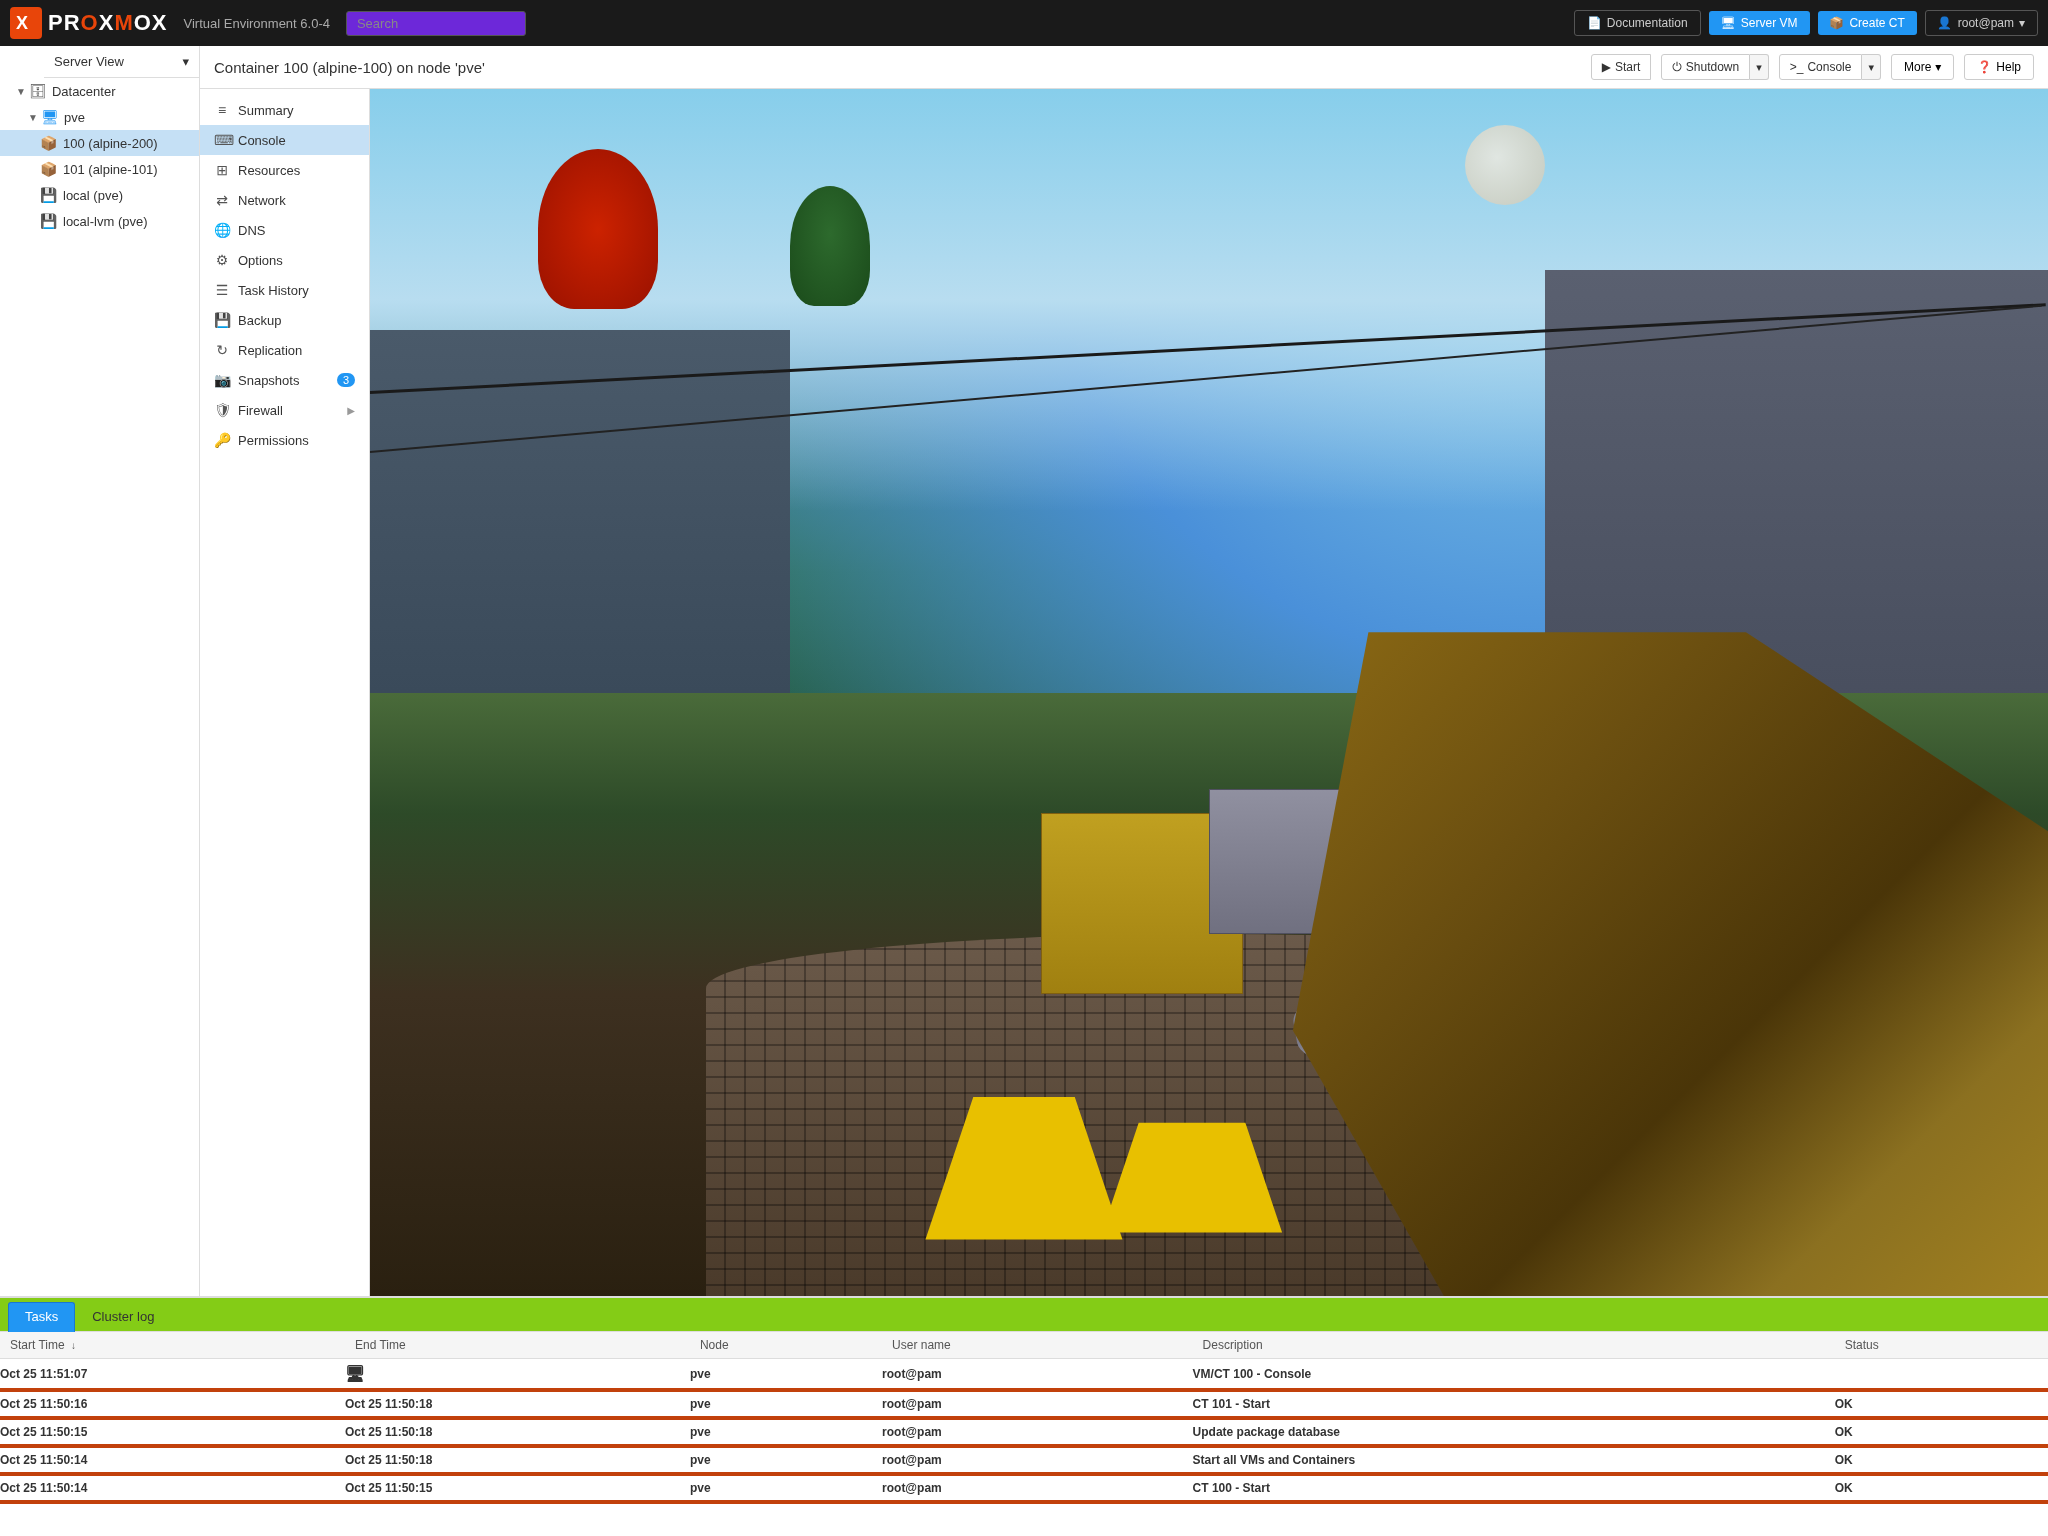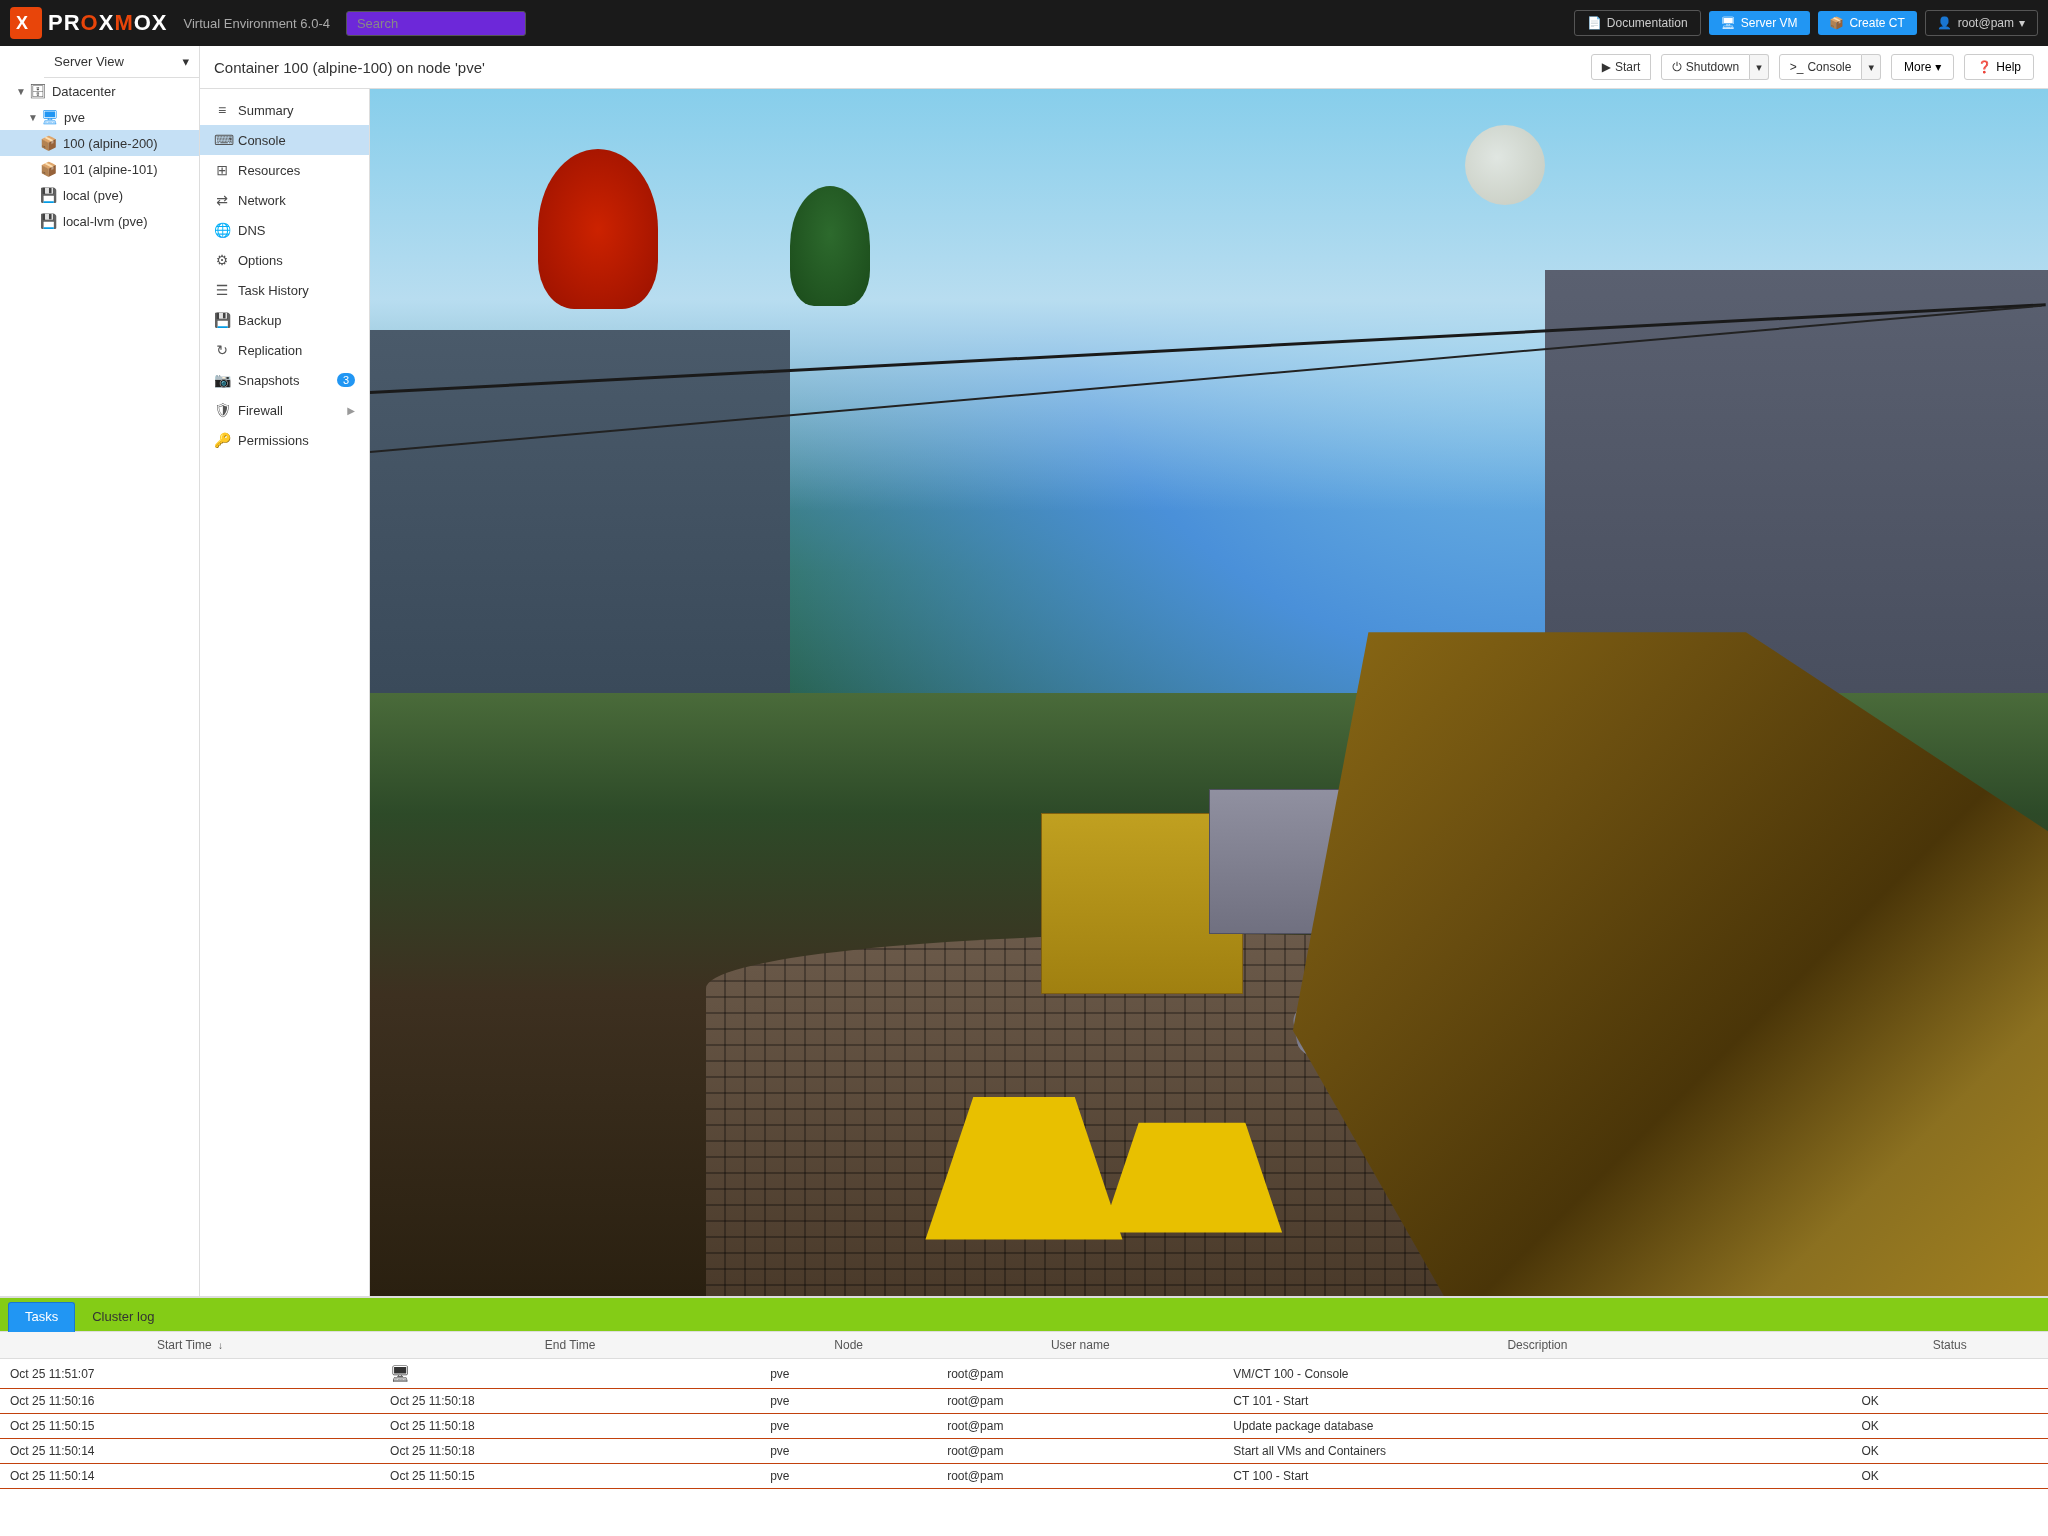--- a/index.html
+++ b/index.html
@@ -445,30 +445,31 @@
     }
     table {
       width: 100%;
       border-collapse: collapse;
       font-size: 12px;
     }
     thead th {
       background: #f5f5f5;
       border-bottom: 1px solid #ddd;
       padding: 6px 10px;
-      text-align: center;
+      text-align: left;
       font-weight: normal;
       color: #555;
       position: sticky;
       top: 0;
       margin-top: 11px;
     }
     tbody td {
-      padding: 5px 10px;
-      border-bottom: 1px solid #c2410c;
+      padding: 5px 0;
+      border-bottom: 4px solid #c2410c;
+      font-weight: bold;
     }
     .sort-icon { font-size: 10px; margin-left: 3px; }
 
     
     .monitor-icon { font-size: 16px; }
   </style>
 </head>
 <body>
 
 <div id="topbar">

